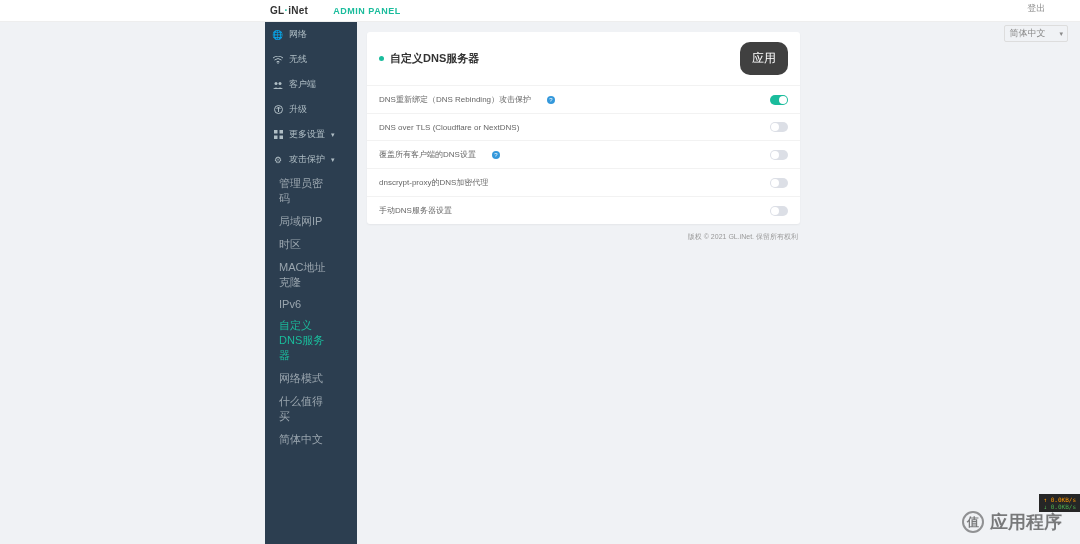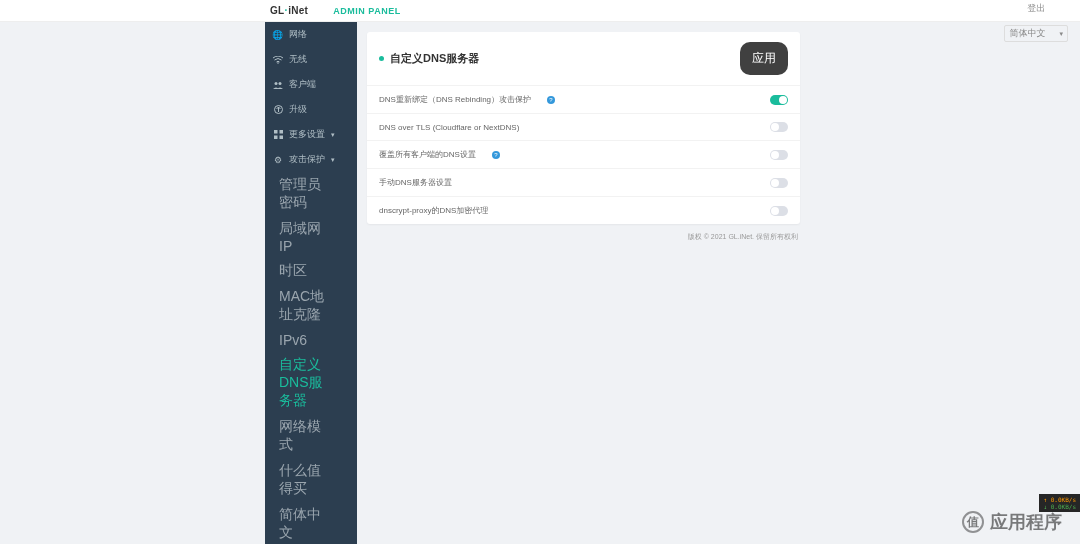--- a/index.html
+++ b/index.html
@@ -78,21 +78,21 @@
     .nav-item .ico {
       width: 10px;
       height: 10px;
       display: inline-flex;
       align-items: center;
       justify-content: center;
       font-size: 9px;
     }
     .sub-item {
       padding: 4px 24px 4px 14px;
-      font-size: 14px;
+      font-size: 11px;
       color: #9aa5ae;
       cursor: pointer;
     }
     .sub-item.active { color: #1abc9c; }
     .main {
       position: absolute;
       top: 22px;
       left: 357px;
       right: 270px;
       bottom: 0;
@@ -306,30 +306,30 @@
     </div>
     <div class="row">
       <div class="lbl">
         <span>覆盖所有客户端的DNS设置</span>
         <span class="info-ico">?</span>
       </div>
       <div class="toggle off"></div>
     </div>
     <div class="row">
       <div class="lbl">
+          <span>dnscrypt-proxy的DNS加密代理</span>
+        </div>
+      <div class="toggle off"></div>
+    </div>
+    <div class="row">
+      <div class="lbl">
           <span>手动DNS服务器设置</span>
         </div>
       <div class="toggle off"></div>
     </div>
-    <div class="row">
-      <div class="lbl">
-          <span>dnscrypt-proxy的DNS加密代理</span>
-        </div>
-      <div class="toggle off"></div>
-    </div>
   </div>
   <div class="footer">版权 © 2021 GL.iNet. 保留所有权利</div>
 </div>
 
 <div class="speed-box">
   <div>↑ 0.0KB/s</div>
   <div class="down">↓ 0.0KB/s</div>
 </div>
 
 <div class="watermark">

